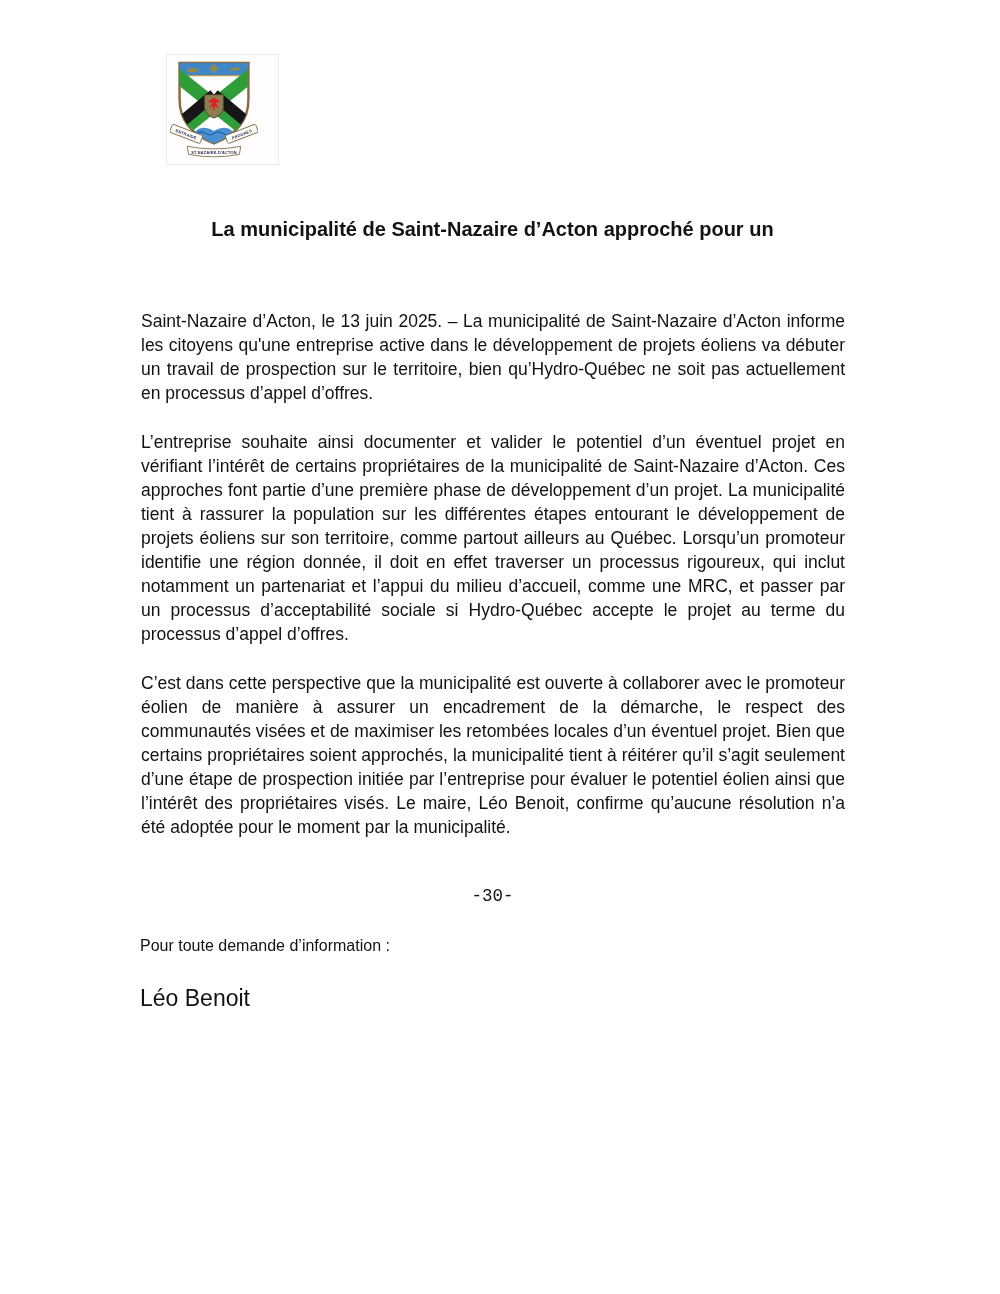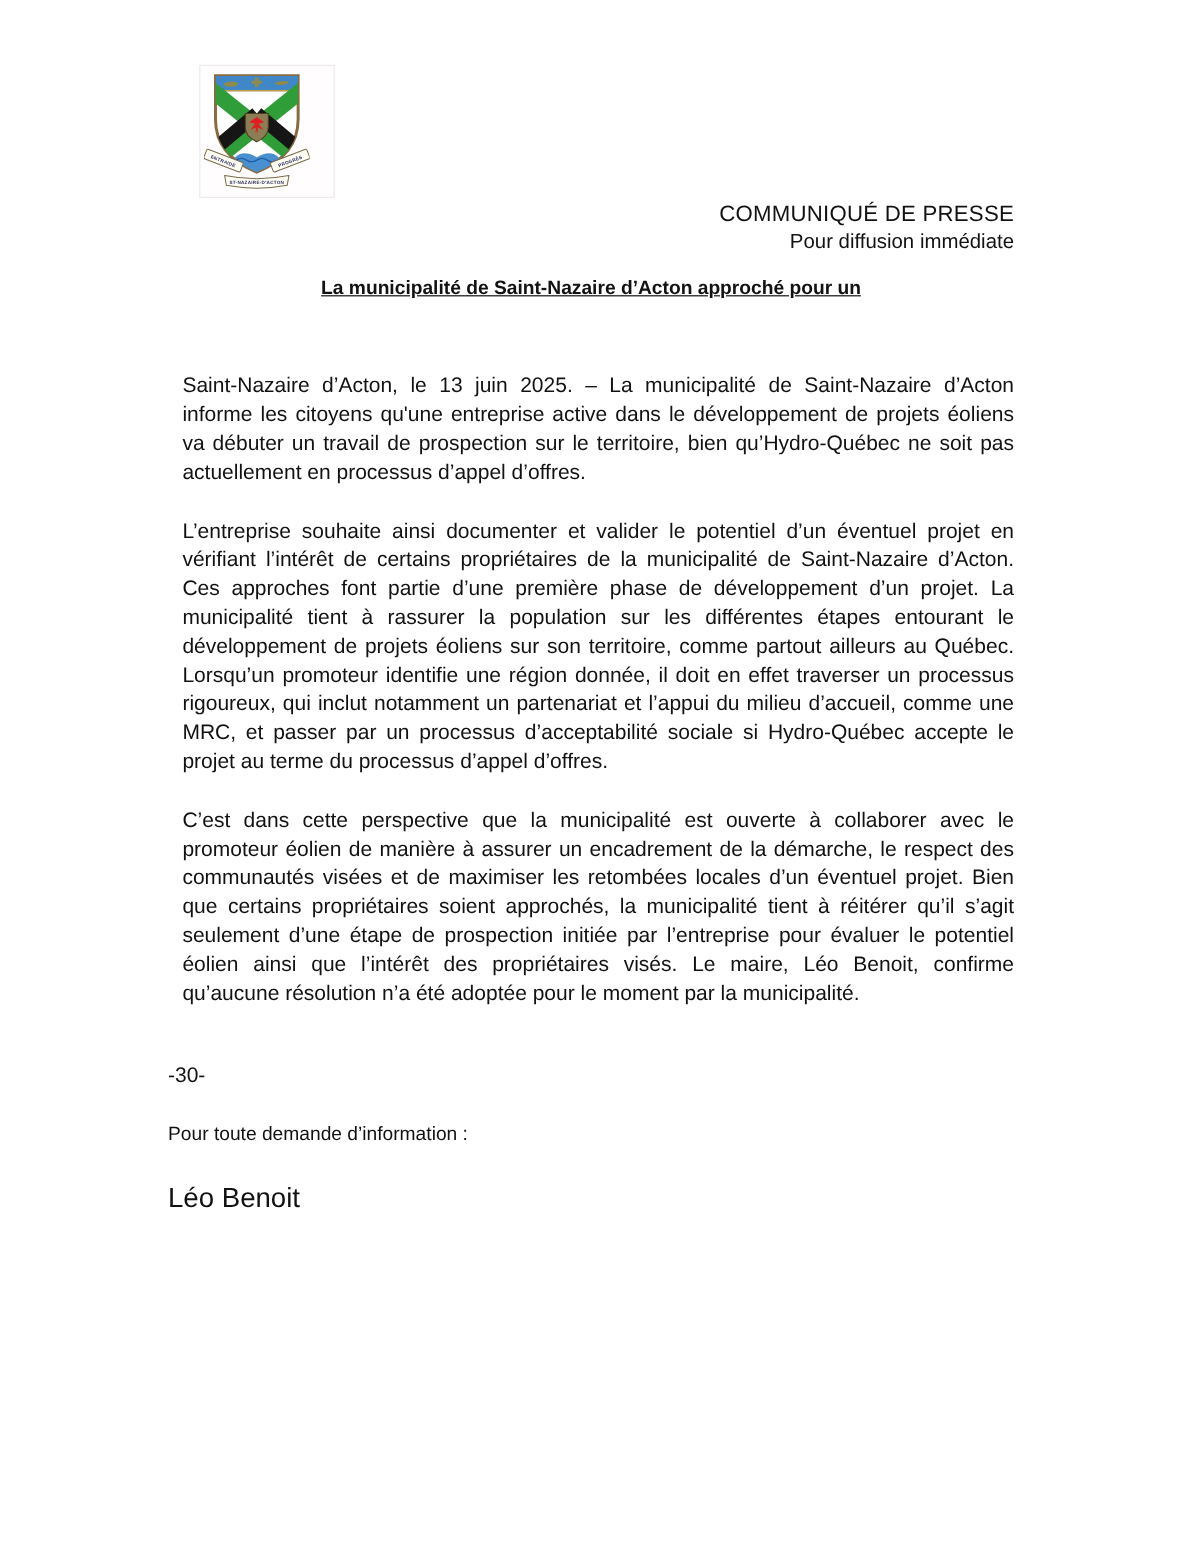--- a/index.html
+++ b/index.html
@@ -30,50 +30,51 @@
     top: 165px; right: 155px;
     text-align: right;
     white-space: nowrap;
   }
   .header-line1 { font-size: 18.5px; line-height: 25px; letter-spacing: 0.2px; }
   .header-line2 { font-size: 17px;  line-height: 23px; }
 
   
   .doc-title {
     position: absolute;
-    left: 140px; top: 228px;
+    left: 140px; top: 216px;
     width: 705px;
     text-align: center;
-    font-size: 16px;
+    font-size: 20px;
     line-height: 26px;
     font-weight: 700;
-    text-decoration: underline;
   }
   .doc-title span { display: block; }
 
   
   .doc-body {
     position: absolute;
     left: 140px; top: 309px;
     width: 705px;
     font-size: 17.5px;
     line-height: 24px;
   }
   .doc-body p {
-    margin: 0 0 25px 12px;
+    margin: 0 0 25px 1px;
     text-align: justify;
     text-justify: inter-word;
   }
 
   .end-mark {
     position: absolute;
     left: 140px; top: 884px;
     width: 705px;
+    text-align: center;
     font-size: 17.5px;
     line-height: 24px;
+    font-family: Liberation Mono, monospace;
   }
 
   .contact-intro {
     position: absolute;
     left: 140px; top: 934px;
     width: 705px;
     font-size: 16px;
     line-height: 24px;
   }
   .contact-block {
@@ -147,24 +148,20 @@
         <text x="75" y="80" text-anchor="middle" class="crest-motto">PROGRÈS</text>
       </g>
 
       <g>
         <path d="M18,91 Q46,96.5 74,91 L72.5,99.5 Q46,104.5 19.5,99.5 Z" fill="#fffef6" stroke="#7a6a4a" stroke-width="0.9"></path>
         <text x="46" y="98.6" text-anchor="middle" class="crest-motto" style="font-size:4px;">ST-NAZAIRE-D'ACTON</text>
       </g>
     </svg>
   </div>
 
-  <div class="header-right">
-    <div class="header-line1">COMMUNIQUÉ DE PRESSE</div>
-    <div class="header-line2">Pour diffusion immédiate</div>
-  </div>
 
   <h1 class="doc-title">
     <span>La municipalité de Saint-Nazaire d’Acton approché pour un</span>
   </h1>
 
   <div class="doc-body">
     <p>Saint-Nazaire d’Acton, le 13 juin 2025. – La municipalité de Saint-Nazaire d’Acton informe les citoyens qu'une entreprise active dans le développement de projets éoliens va débuter un travail de prospection sur le territoire, bien qu’Hydro-Québec ne soit pas actuellement en processus d’appel d’offres.</p>
     <p>L’entreprise souhaite ainsi documenter et valider le potentiel d’un éventuel projet en vérifiant l’intérêt de certains propriétaires de la municipalité de Saint-Nazaire d’Acton. Ces approches font partie d’une première phase de développement d’un projet. La municipalité tient à rassurer la population sur les différentes étapes entourant le développement de projets éoliens sur son territoire, comme partout ailleurs au Québec. Lorsqu’un promoteur identifie une région donnée, il doit en effet traverser un processus rigoureux, qui inclut notamment un partenariat et l’appui du milieu d’accueil, comme une MRC, et passer par un processus d’acceptabilité sociale si Hydro-Québec accepte le projet au terme du processus d’appel d’offres.</p>
     <p>C’est dans cette perspective que la municipalité est ouverte à collaborer avec le promoteur éolien de manière à assurer un encadrement de la démarche, le respect des communautés visées et de maximiser les retombées locales d’un éventuel projet. Bien que certains propriétaires soient approchés, la municipalité tient à réitérer qu’il s’agit seulement d’une étape de prospection initiée par l’entreprise pour évaluer le potentiel éolien ainsi que l’intérêt des propriétaires visés. Le maire, Léo Benoit, confirme qu’aucune résolution n’a été adoptée pour le moment par la municipalité.</p>
   </div>

